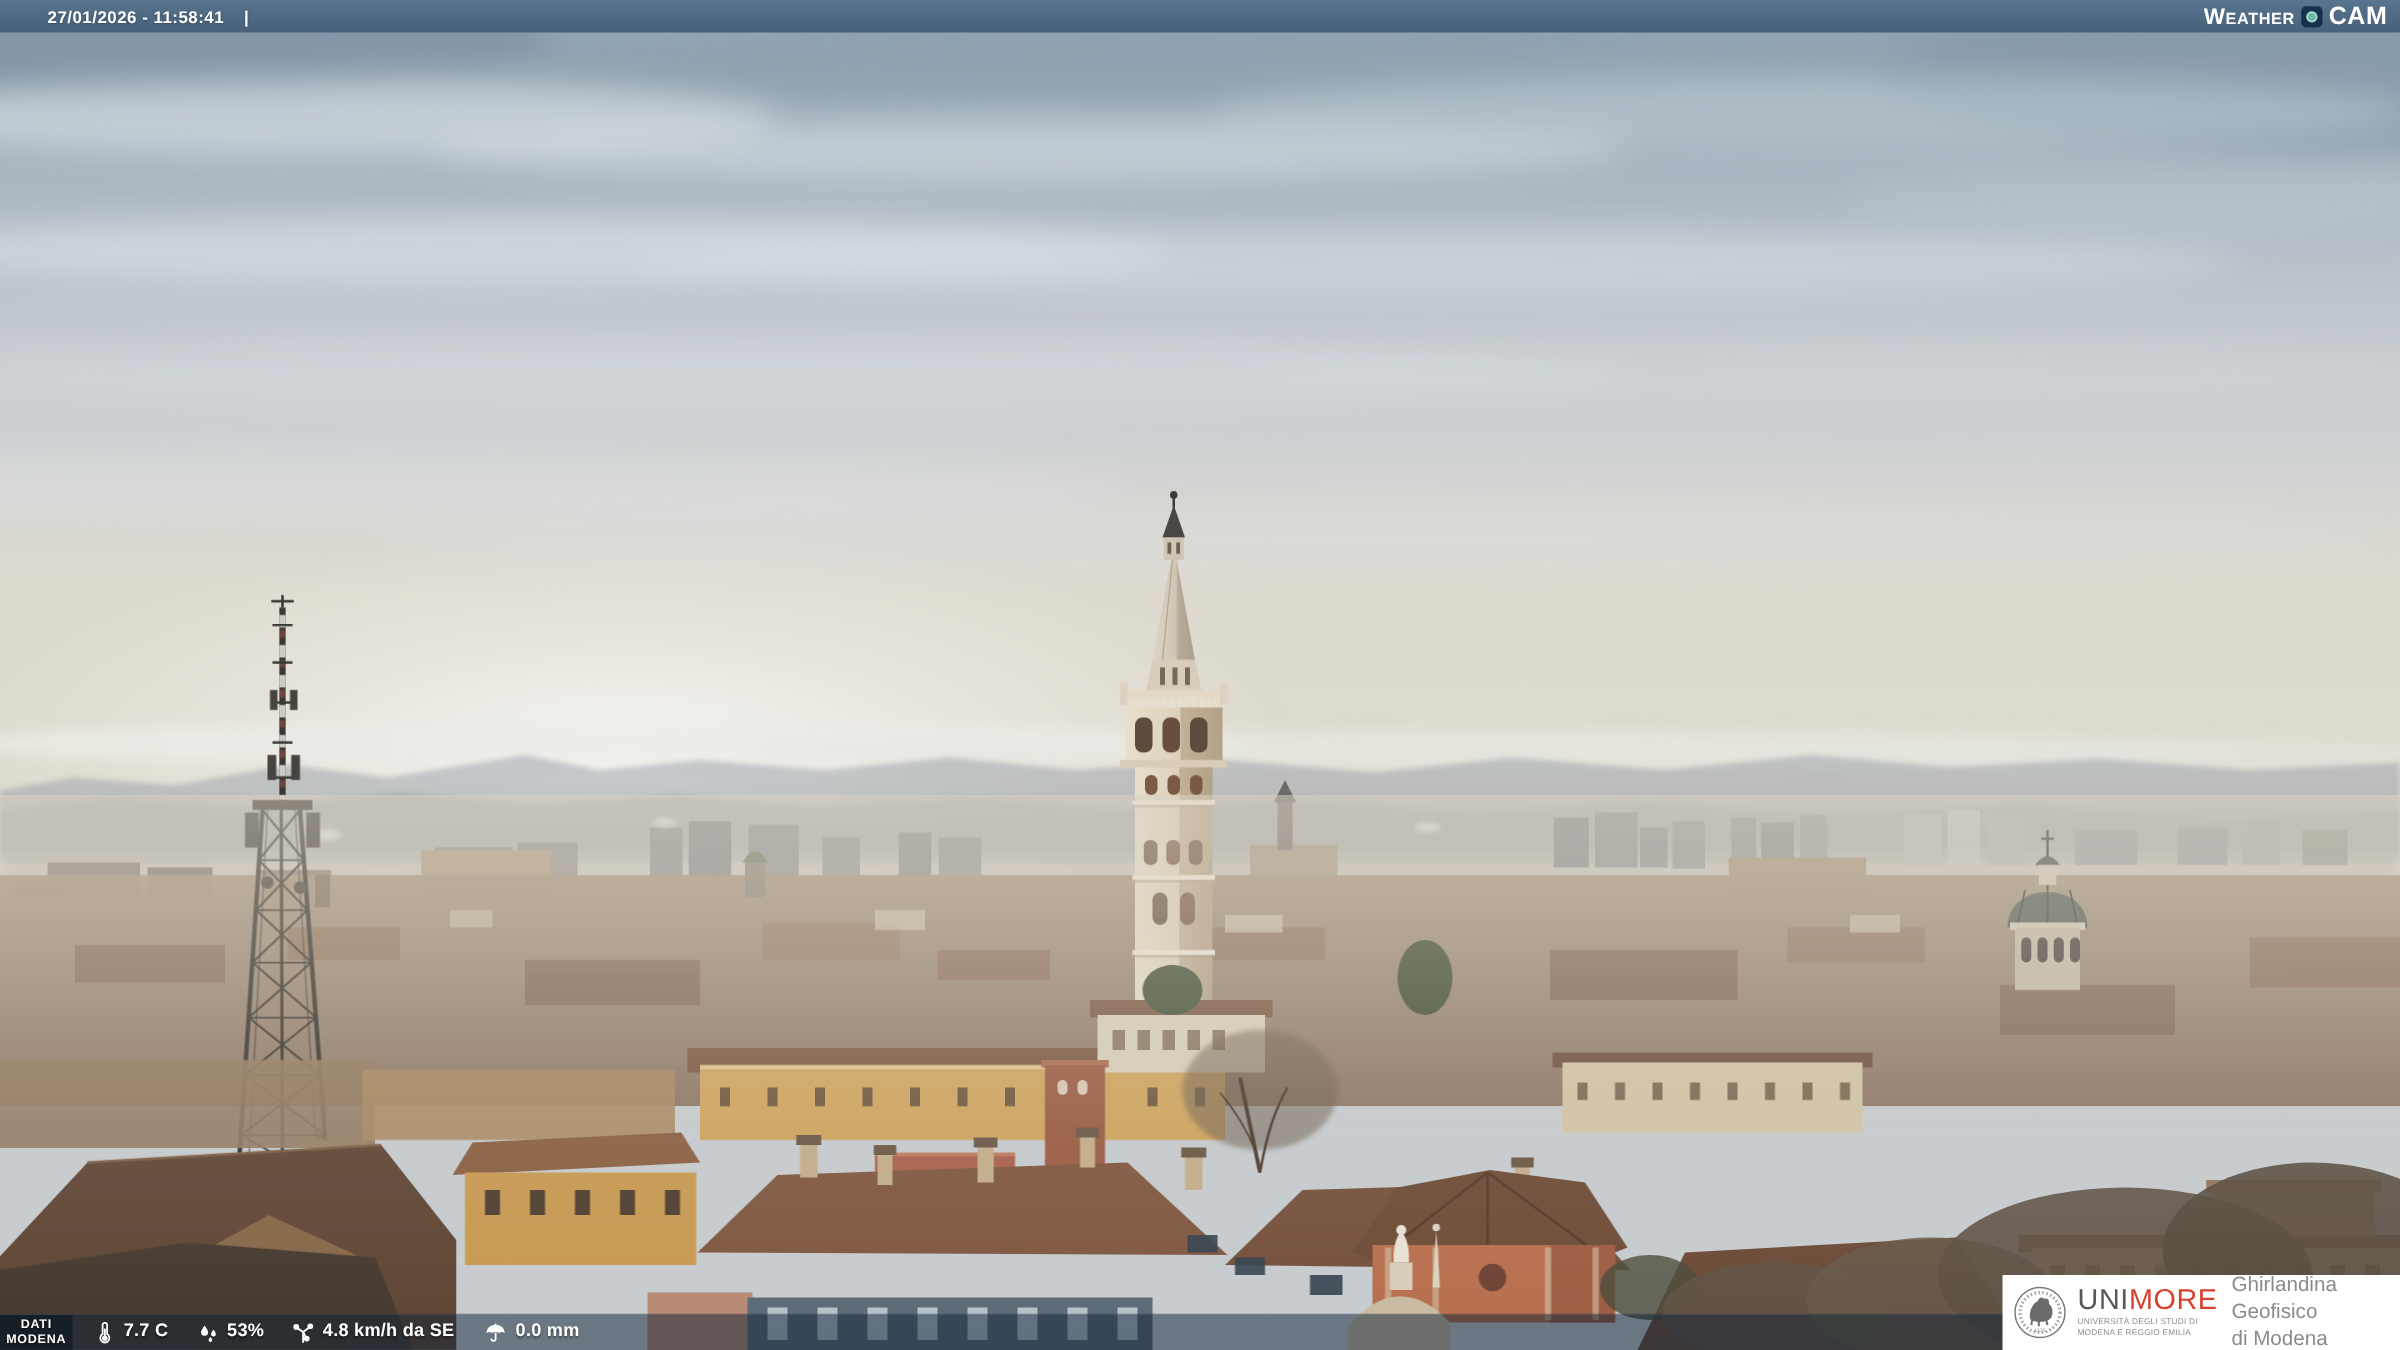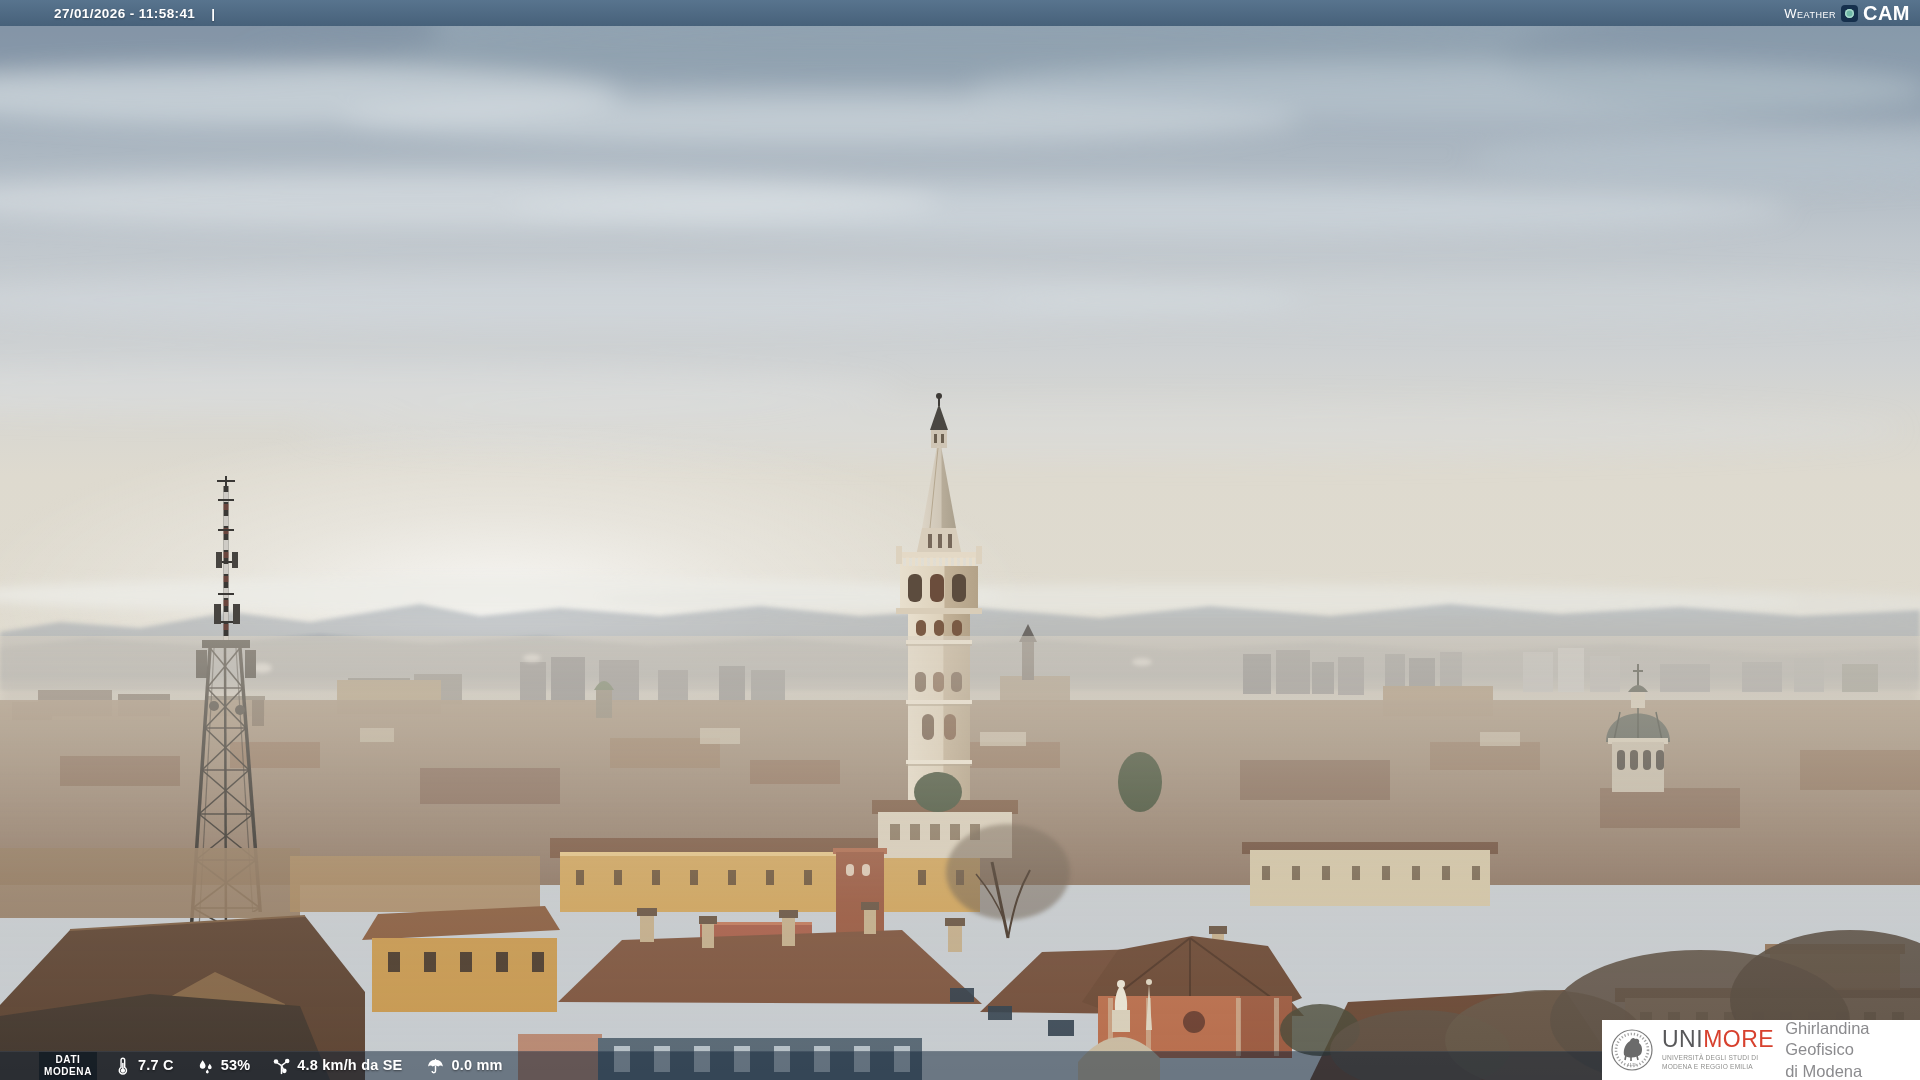--- a/index.html
+++ b/index.html
@@ -3,38 +3,38 @@
 <meta charset="utf-8">
 <style>
   html,body{margin:0;padding:0;background:#222;}
   .stage{position:relative;width:1920px;height:1080px;overflow:hidden;background:#c7ccd0;
          font-family:"Liberation Sans",sans-serif;}
   .scene{position:absolute;inset:0;z-index:0;display:block;}
 
   
   .topbar{position:absolute;top:0;left:0;right:0;height:26px;z-index:10;
           background:linear-gradient(#58748e,#47617a);
-          display:flex;align-items:center;padding:0 10px 0 54px;box-sizing:border-box;
+          display:flex;align-items:center;padding:0 10px 0 38px;box-sizing:border-box;
           color:#fff;font-weight:700;font-size:13.5px;letter-spacing:.4px;
           text-shadow:0 1px 2px rgba(0,0,0,.3);}
   .sep{margin:0 18px 0 16px;}
   .logo{margin-left:auto;display:flex;align-items:center;gap:5px;text-shadow:none;}
-  .logo-weather{font-weight:400;font-size:13px;font-variant:small-caps;letter-spacing:.5px;}
+  .logo-weather{font-weight:700;font-size:18px;font-variant:small-caps;letter-spacing:.5px;}
   .logo-badge{width:17px;height:17px;border-radius:4px;background:#16304d;
               display:flex;align-items:center;justify-content:center;}
   .logo-dot{width:9px;height:9px;border-radius:50%;background:#6fb8a8;
             box-shadow:inset 0 0 0 1.5px #a7d8cb;}
   .logo-cam{font-weight:700;font-size:20px;letter-spacing:.5px;}
 
   
   .bottombar{position:absolute;left:0;right:0;bottom:0;height:29px;z-index:5;
              background:rgba(16,34,54,.5);display:flex;align-items:center;
              color:#fff;font-weight:700;font-size:14.5px;letter-spacing:.2px;
              text-shadow:0 1px 2px rgba(0,0,0,.45);
-             border-top:1px solid rgba(255,255,255,.07);box-sizing:border-box;padding-left:39px;}
+             border-top:1px solid rgba(255,255,255,.07);box-sizing:border-box;}
   .meteo-label{width:58px;align-self:stretch;background:rgba(8,18,30,.55);
                display:flex;flex-direction:column;align-items:center;justify-content:center;
                font-size:10px;line-height:1.2;letter-spacing:.6px;}
   .reading{display:flex;align-items:flex-start;gap:6px;}
   .reading svg{width:19px;height:19px;}
   .r-temp{margin-left:16px}.r-hum{margin-left:22px}.r-wind{margin-left:22px}.r-rain{margin-left:24px}
 
   
   .brandbox{position:absolute;right:0;bottom:0;width:318px;height:60px;background:#fff;z-index:6;
             display:flex;align-items:center;gap:7px;padding-left:7px;box-sizing:border-box;}

